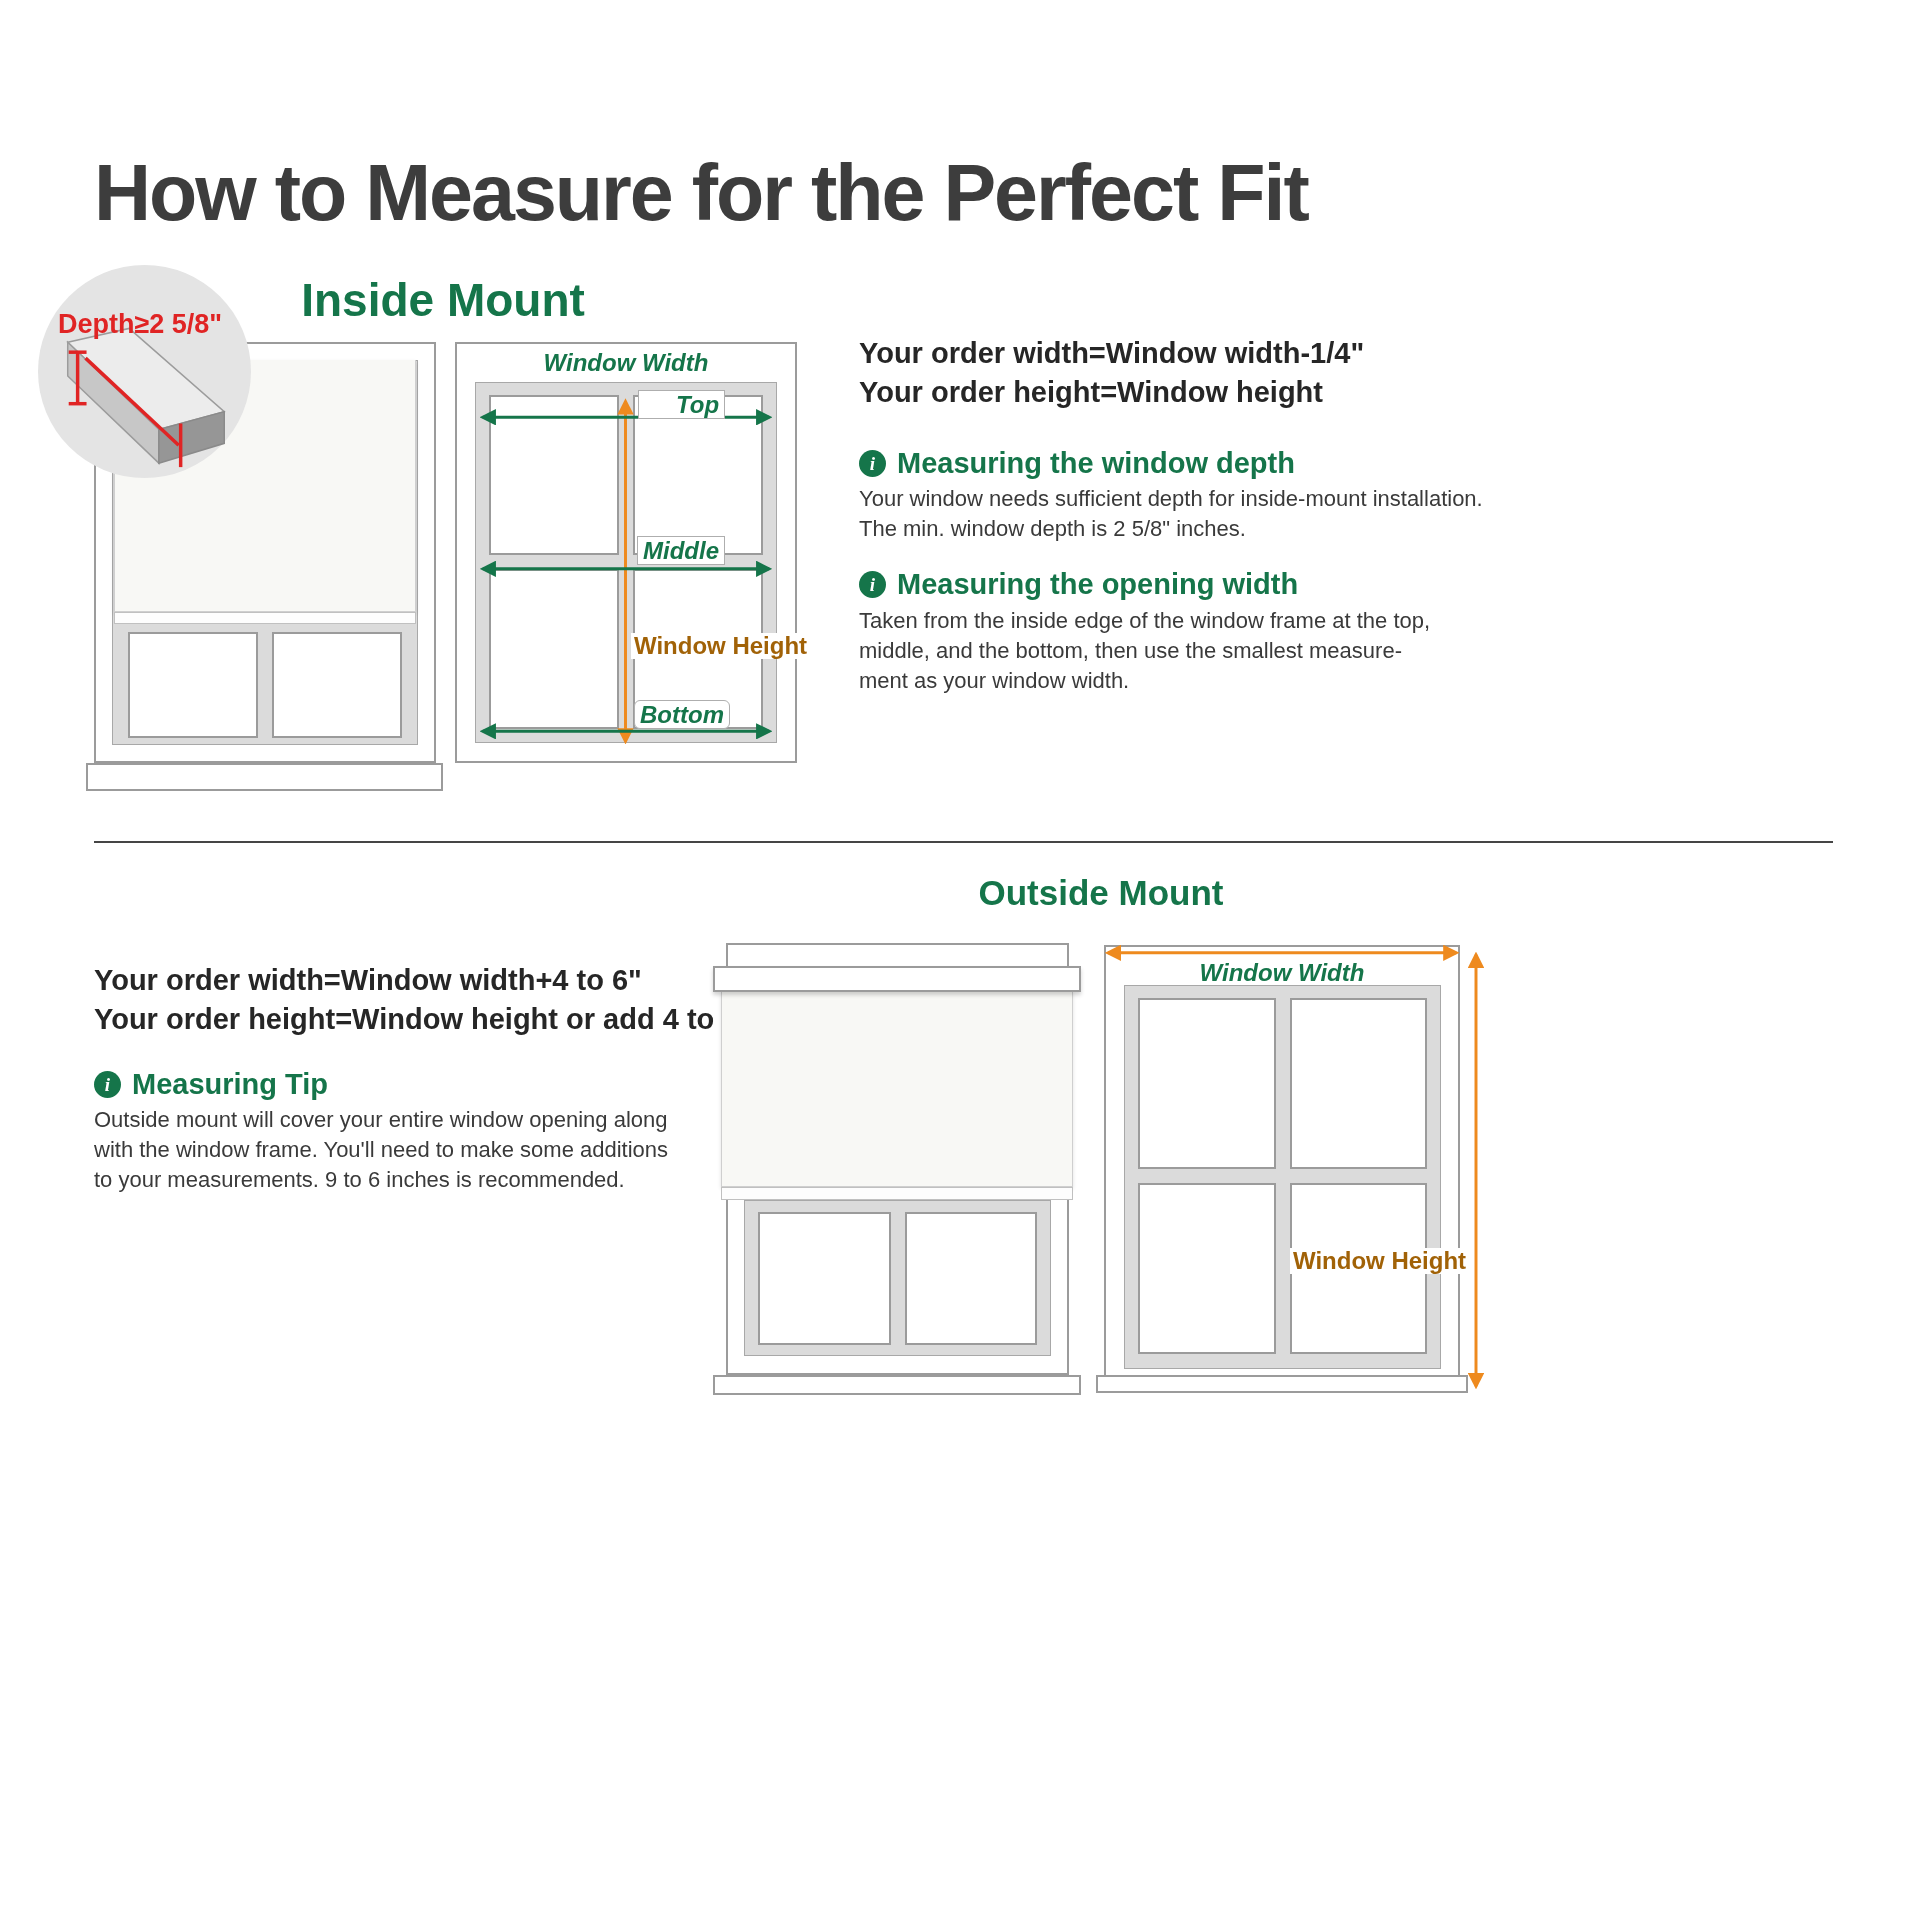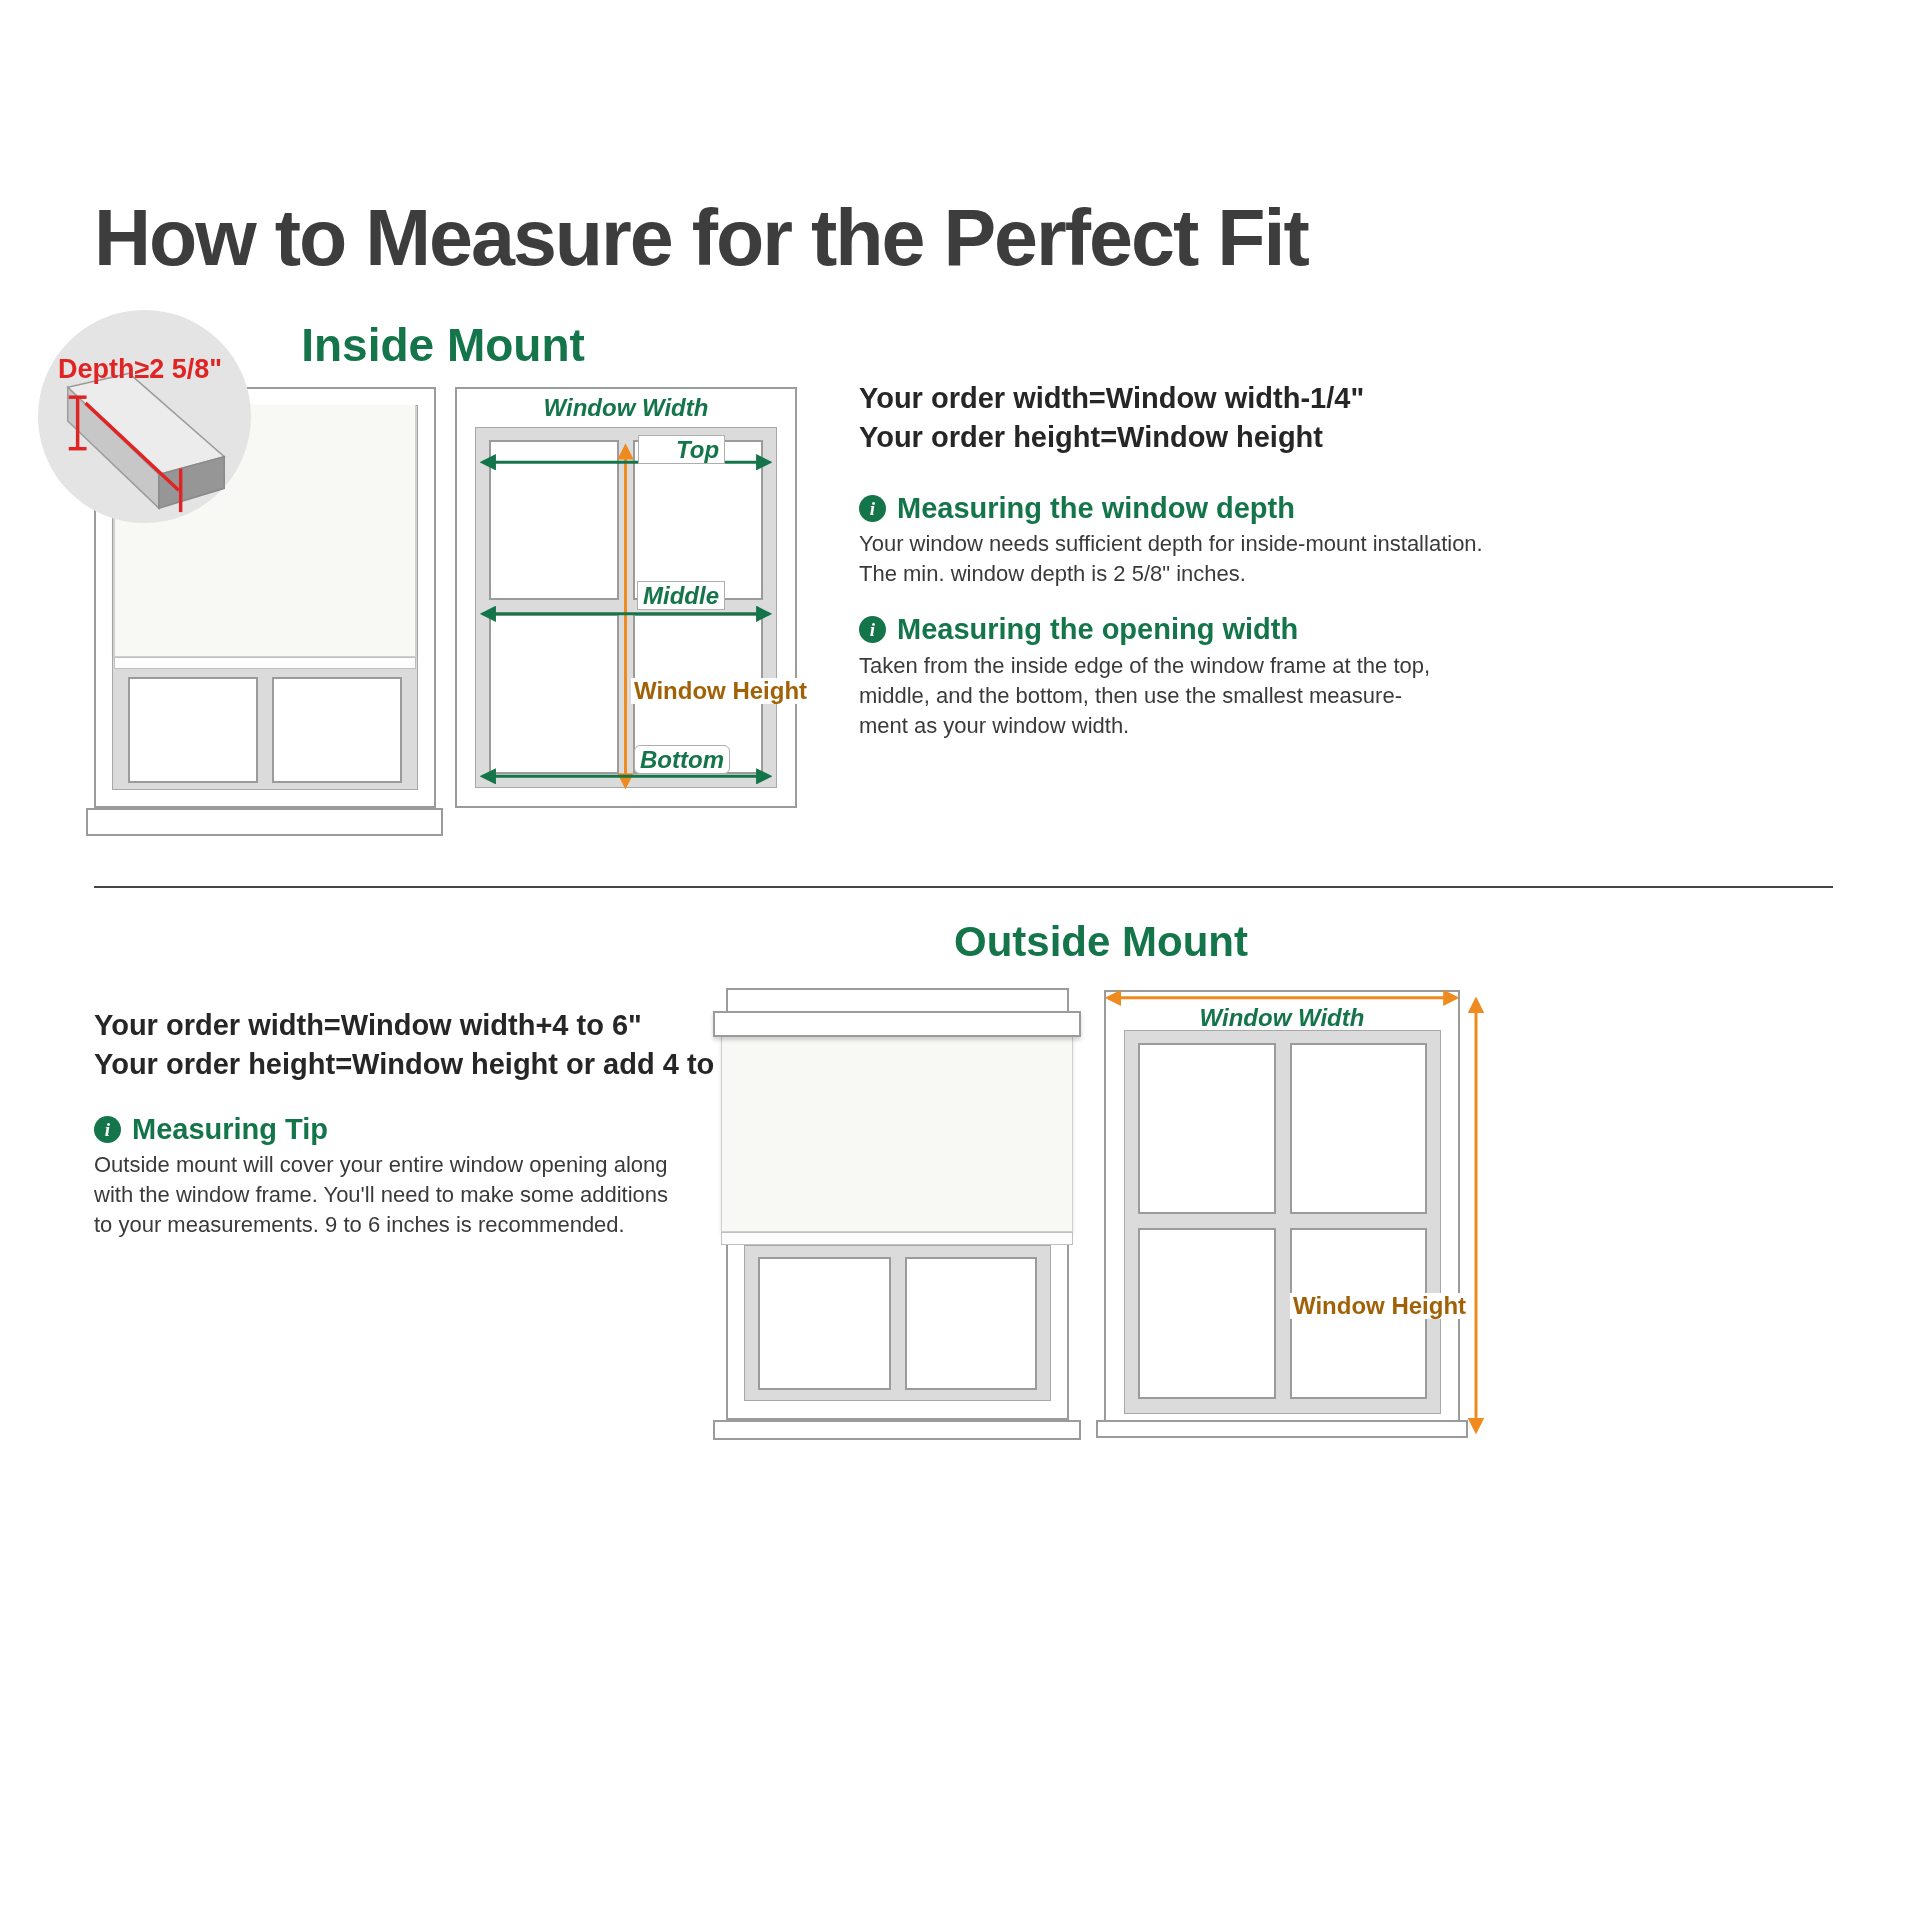--- a/index.html
+++ b/index.html
@@ -1,21 +1,21 @@
 <!DOCTYPE html>
 <html><head>
 <meta charset="utf-8">
 <style>
   * { margin:0; padding:0; box-sizing:border-box; }
   html,body { background:#ffffff; }
   body {
     width:1927px; height:1927px; position:relative; overflow:hidden;
     font-family:"Liberation Sans", sans-serif; color:#3a3a3a;
   }
-  .abs { position:absolute;margin-top:45px; }
+  .abs { position:absolute; }
 
   
   .page-title {
     left:94px; top:147px; width:1485px;
     font-size:79px; font-weight:bold; color:#3d3d3d; letter-spacing:-2px;
   }
   .section-heading {
     font-size:46px; font-weight:bold; color:#15754A; text-align:center;
   }
   .order-text { font-size:29px; font-weight:bold; color:#262626; line-height:39px; }
@@ -143,21 +143,21 @@
   <span>Measuring the opening width</span>
 </div>
 <div class="abs body-text" style="left:859px; top:606px;">
   <div>Taken from the inside edge of the window frame at the top,</div>
   <div>middle, and the bottom, then use the smallest measure-</div>
   <div>ment as your window width.</div>
 </div>
 
 <div class="abs divider"></div>
 
-<div class="abs section-heading" style="left:752px; top:873px; width:698px; font-size:42px;">Outside Mount</div>
+<div class="abs section-heading" style="left:752px; top:873px; width:698px; font-size:35px;">Outside Mount</div>
 
 <div class="abs order-text" style="left:94px; top:961px;">
   <div>Your order width=Window width+4 to 6"</div>
   <div>Your order height=Window height or add 4 to 6"</div>
 </div>
 
 <div class="abs info-head" style="left:94px; top:1068px;">
   <span class="info-icon">i</span>
   <span>Measuring Tip</span>
 </div>

